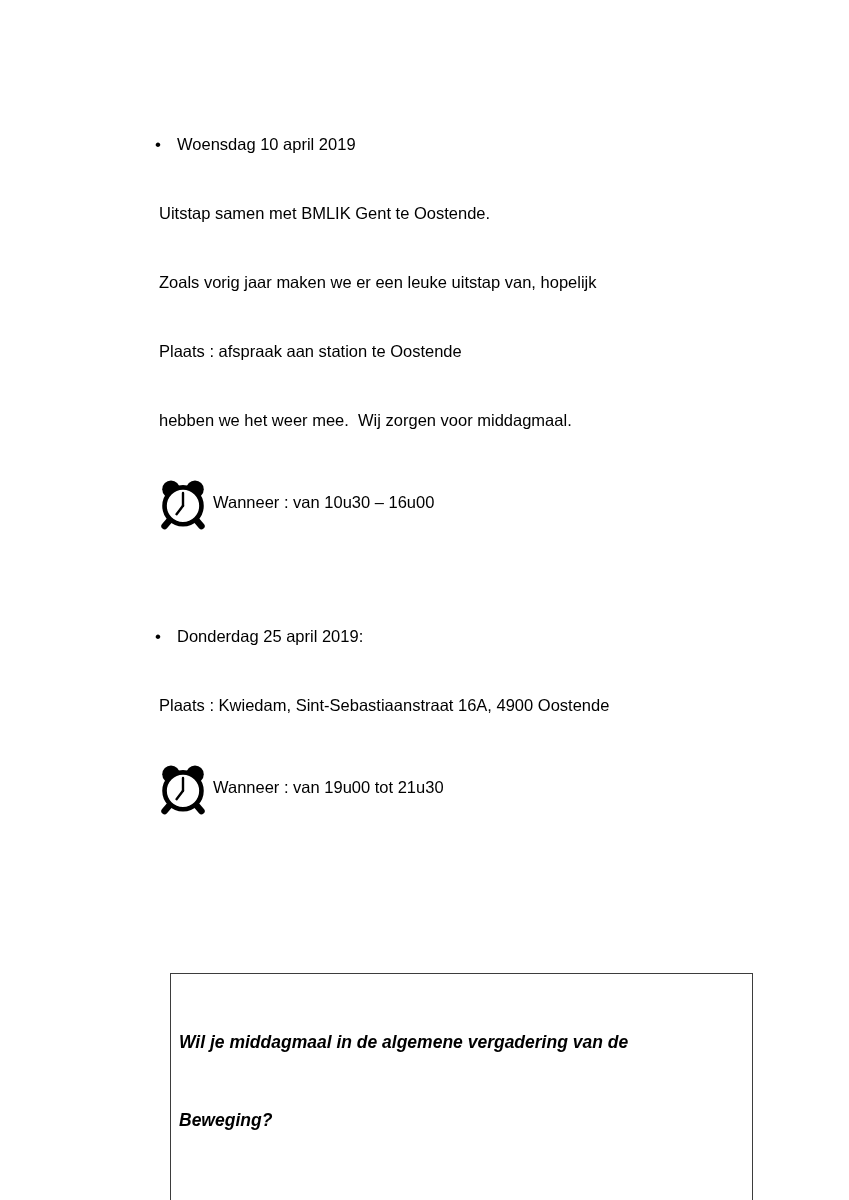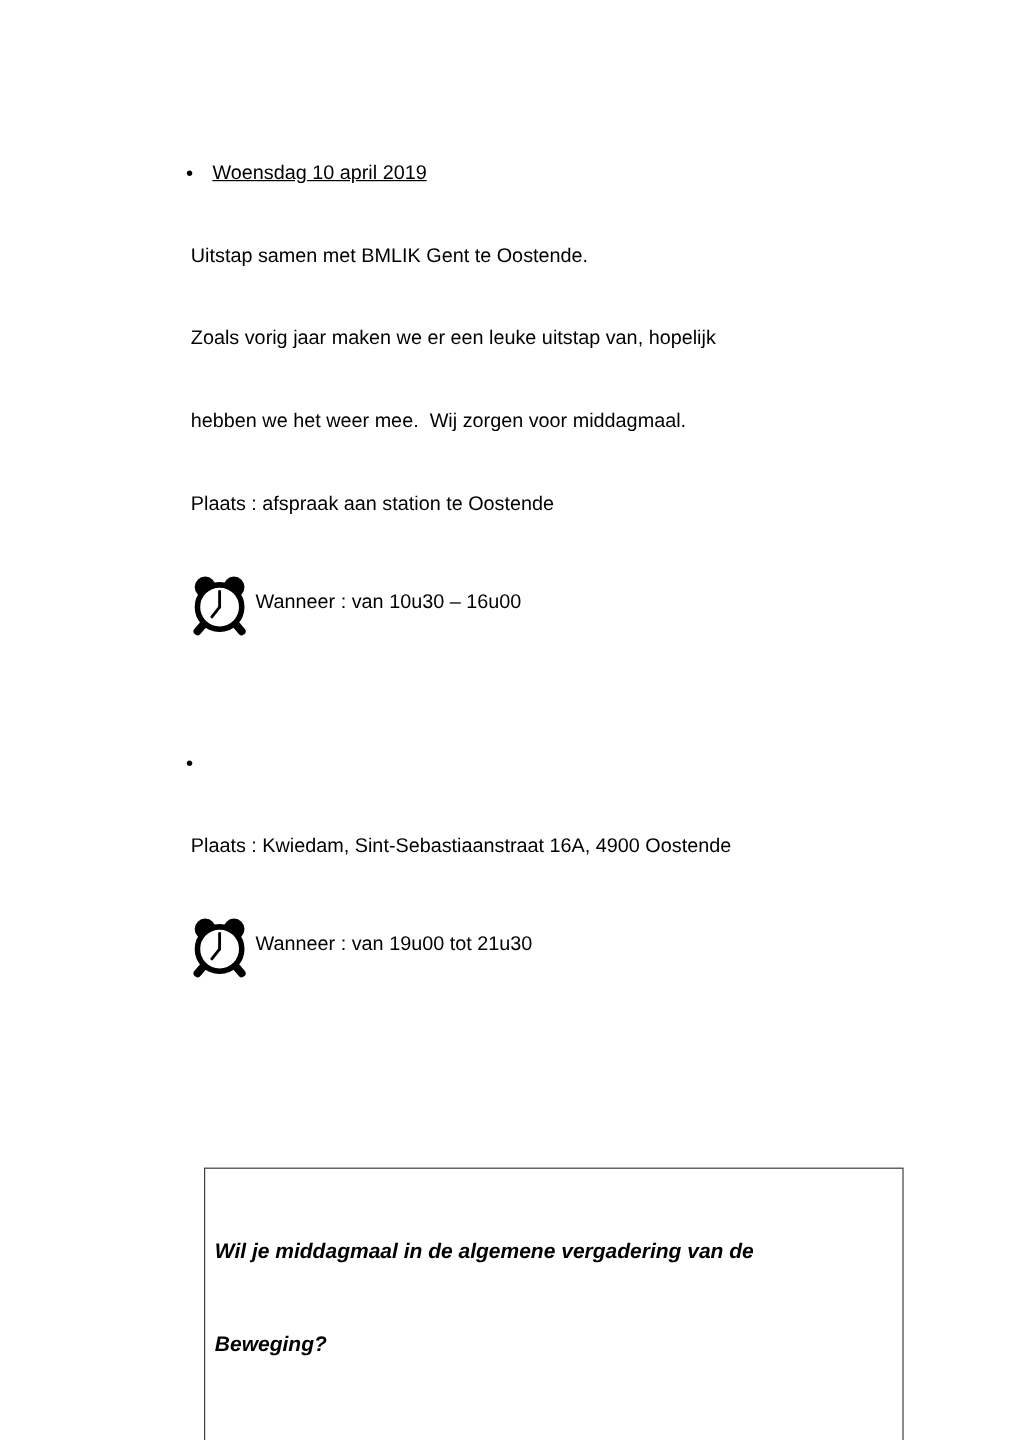--- a/index.html
+++ b/index.html
@@ -23,21 +23,21 @@
     font-size: 16.5px;
     line-height: 23px;
   }
   .event + .event { margin-top: 49px; }
   .event-title-row { display: flex; }
   .bullet {
     width: 22px;
     flex: 0 0 22px;
     font-size: 17px;
   }
-  .event-title { text-decoration: underline; }
+  .event-title { }
   .event-body {
     margin-left: 4px;
     white-space: pre-wrap;
   }
   .clock-row {
     display: flex;
     align-items: center;
     height: 52px;
   }
   .clock-icon { display: block; flex: 0 0 48px; }
@@ -72,42 +72,43 @@
   <section class="events">
 
     <div class="event">
       <div class="event-title-row">
         <span class="bullet">•</span>
         <span class="event-title">Woensdag 10 april 2019</span>
       </div>
       <div class="event-body">
         <div class="line">Uitstap samen met BMLIK Gent te Oostende.</div>
         <div class="line">Zoals vorig jaar maken we er een leuke uitstap van, hopelijk</div>
+        <div class="line">Plaats : afspraak aan station te Oostende</div>
         <div class="line">hebben we het weer mee.  Wij zorgen voor middagmaal.</div>
-        <div class="line">Plaats : afspraak aan station te Oostende</div>
         <div class="clock-row">
           <span class="clock-icon">
             <svg viewBox="0 0 52 54" width="48" height="52" aria-hidden="true">
               <circle cx="13" cy="11" r="9.5" fill="#000"></circle>
               <circle cx="39" cy="11" r="9.5" fill="#000"></circle>
               <line x1="12" y1="44" x2="6" y2="51" stroke="#000" stroke-width="7" stroke-linecap="round"></line>
               <line x1="40" y1="44" x2="46" y2="51" stroke="#000" stroke-width="7" stroke-linecap="round"></line>
               <circle cx="26" cy="29" r="20" fill="#fff" stroke="#000" stroke-width="5"></circle>
               <line x1="26" y1="29" x2="26" y2="15" stroke="#000" stroke-width="2.6" stroke-linecap="round"></line>
               <line x1="26" y1="29" x2="19" y2="38" stroke="#000" stroke-width="2.6" stroke-linecap="round"></line>
             </svg>
           </span>
           <span class="when">Wanneer : van 10u30 – 16u00</span>
         </div>
       </div>
     </div>
 
     <div class="event">
       <div class="event-title-row">
         <span class="bullet">•</span>
+        <span class="event-title">Donderdag 25 april 2019:</span>
       </div>
       <div class="event-body">
         <div class="line">Plaats : Kwiedam, Sint-Sebastiaanstraat 16A, 4900 Oostende</div>
         <div class="clock-row">
           <span class="clock-icon">
             <svg viewBox="0 0 52 54" width="48" height="52" aria-hidden="true">
               <circle cx="13" cy="11" r="9.5" fill="#000"></circle>
               <circle cx="39" cy="11" r="9.5" fill="#000"></circle>
               <line x1="12" y1="44" x2="6" y2="51" stroke="#000" stroke-width="7" stroke-linecap="round"></line>
               <line x1="40" y1="44" x2="46" y2="51" stroke="#000" stroke-width="7" stroke-linecap="round"></line>

